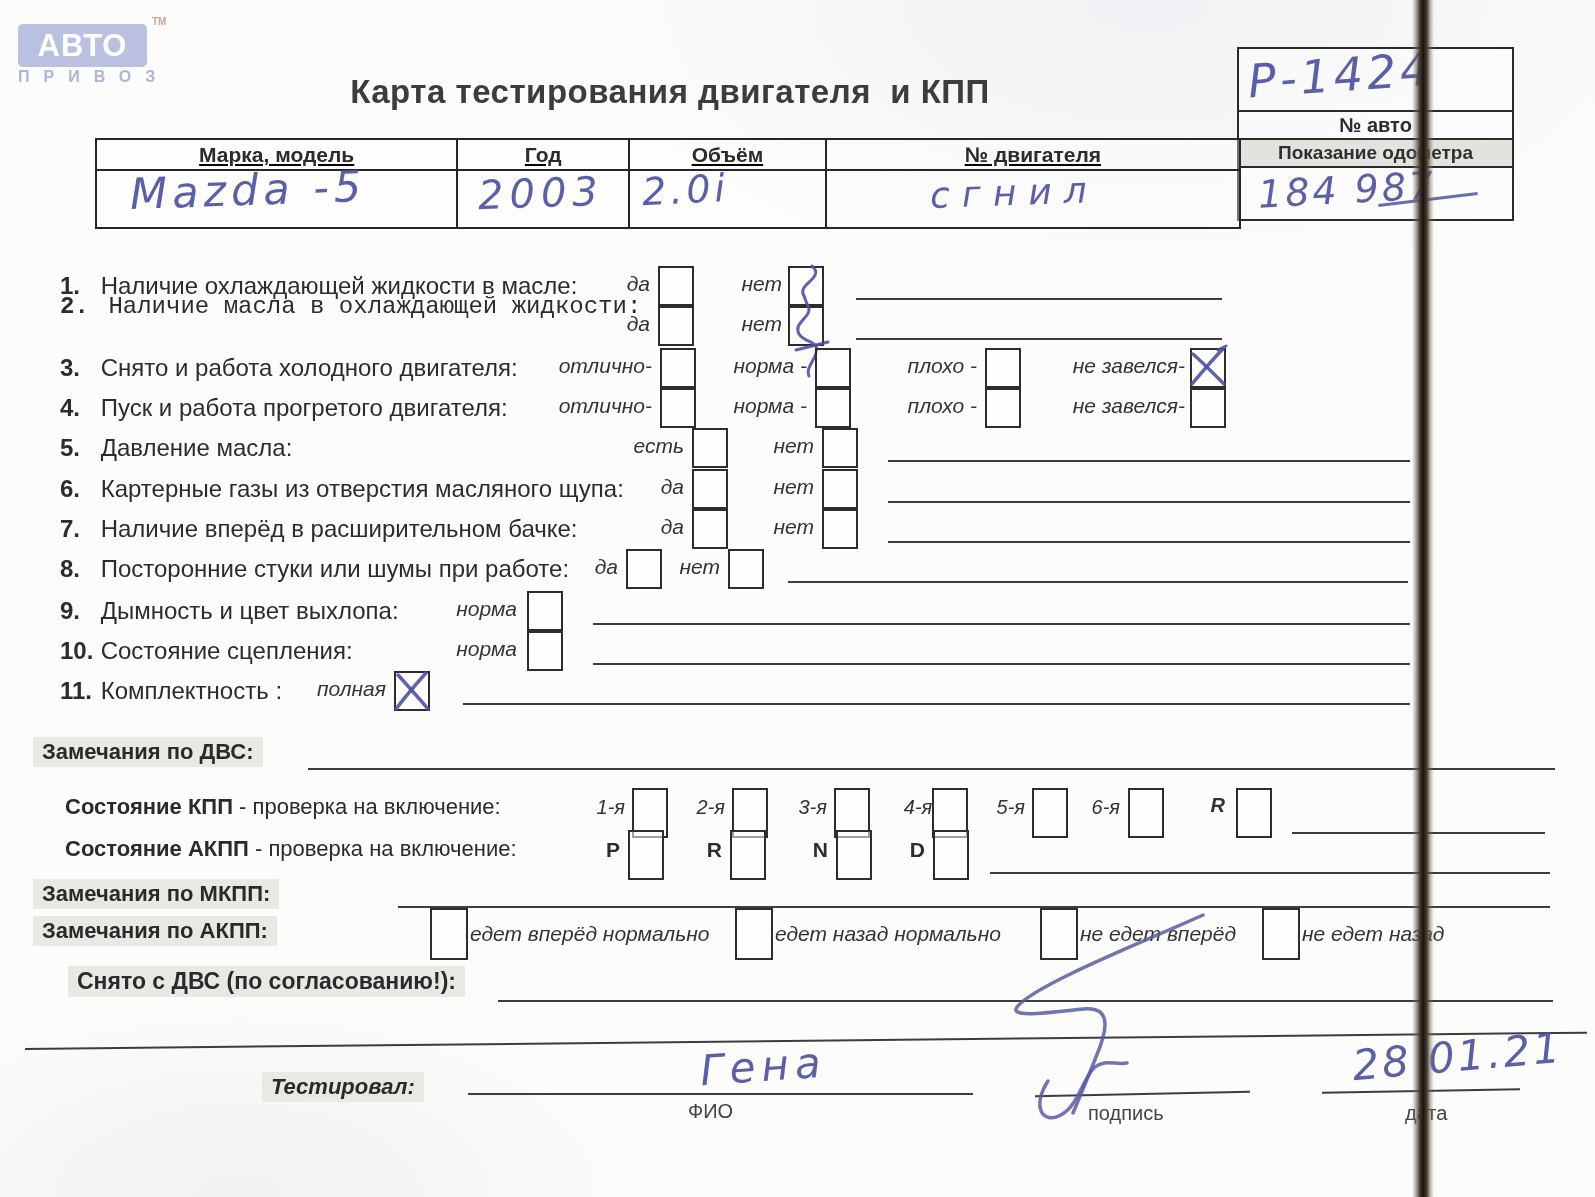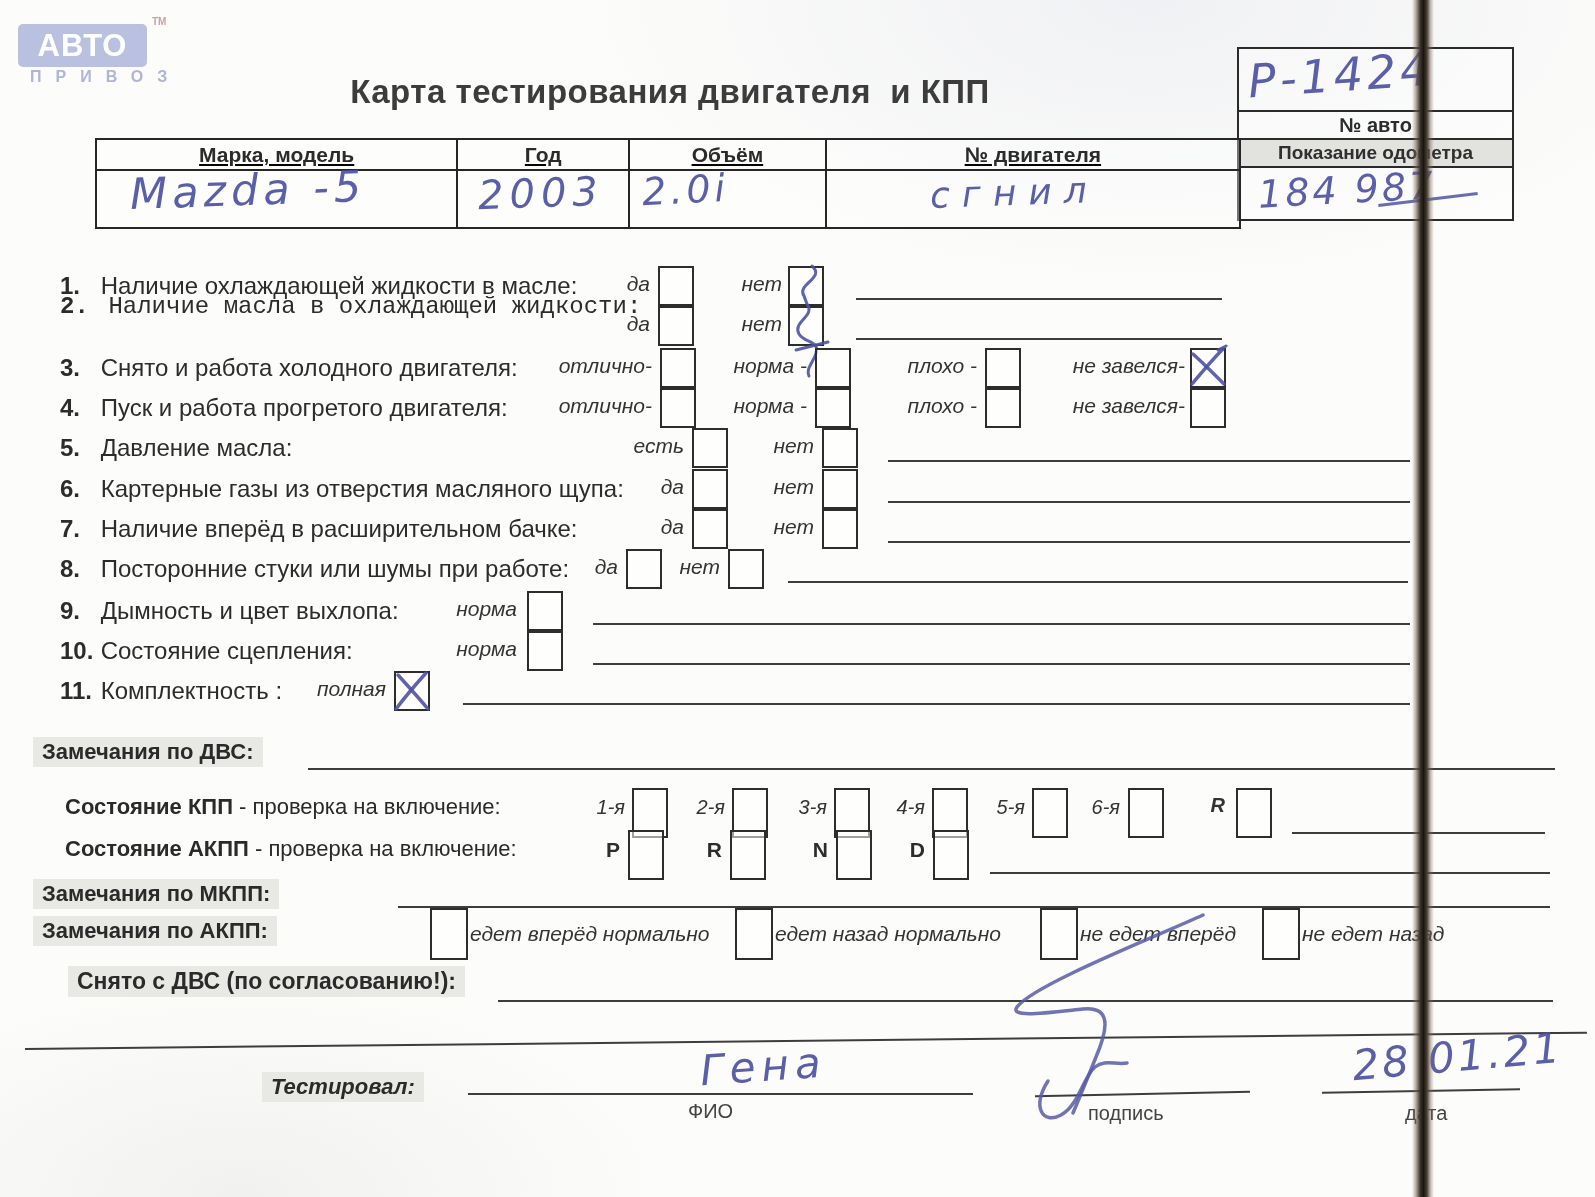--- a/index.html
+++ b/index.html
@@ -62,21 +62,21 @@
 </head>
 <body>
 
 <div class="page">
 
   <div class="logo-box">
     <span class="logo-top">АВТО</span>
   </div>
   <div class="logo-tm abs">ТМ</div>
   <div class="logo-bottom">
-    <span style="letter-spacing:14px;margin-left:12px;">ПРИВОЗ</span>
+    <span style="letter-spacing:14px;">ПРИВОЗ</span>
   </div>
 
   <div class="title">Карта тестирования двигателя  и КПП</div>
 
   <div class="auto-box">
     <div class="auto-row1"></div>
     <div class="auto-row2">№ авто</div>
     <div class="auto-row3">Показание одометра</div>
     <div class="auto-row4"></div>
   </div>
@@ -232,21 +232,21 @@
 
   <div class="mixed" style="left:65px;top:794px;">
     <b>Состояние КПП</b><span> - проверка на включение:</span>
   </div>
   <span class="glabel" style="left:575px;top:796px;width:50px;">1-я</span>
   <div class="cb-g" style="left:632px;top:788px;"></div>
   <span class="glabel" style="left:675px;top:796px;width:50px;">2-я</span>
   <div class="cb-g" style="left:732px;top:788px;"></div>
   <span class="glabel" style="left:777px;top:796px;width:50px;">3-я</span>
   <div class="cb-g" style="left:834px;top:788px;"></div>
-  <span class="glabel" style="left:875px;top:796px;width:50px;">4-я</span>
+  <span class="glabel" style="left:893px;top:796px;width:50px;text-align:center;">4-я</span>
   <div class="cb-g" style="left:932px;top:788px;"></div>
   <span class="glabel" style="left:975px;top:796px;width:50px;">5-я</span>
   <div class="cb-g" style="left:1032px;top:788px;"></div>
   <span class="glabel" style="left:1070px;top:796px;width:50px;">6-я</span>
   <div class="cb-g" style="left:1128px;top:788px;"></div>
   <span class="glabel" style="left:1185px;top:794px;width:40px;font-style:italic;font-weight:bold;">R</span>
   <div class="cb-g" style="left:1236px;top:788px;"></div>
   <div class="wline" style="left:1292px;top:832px;width:253px;"></div>
 
   <div class="mixed" style="left:65px;top:836px;">

